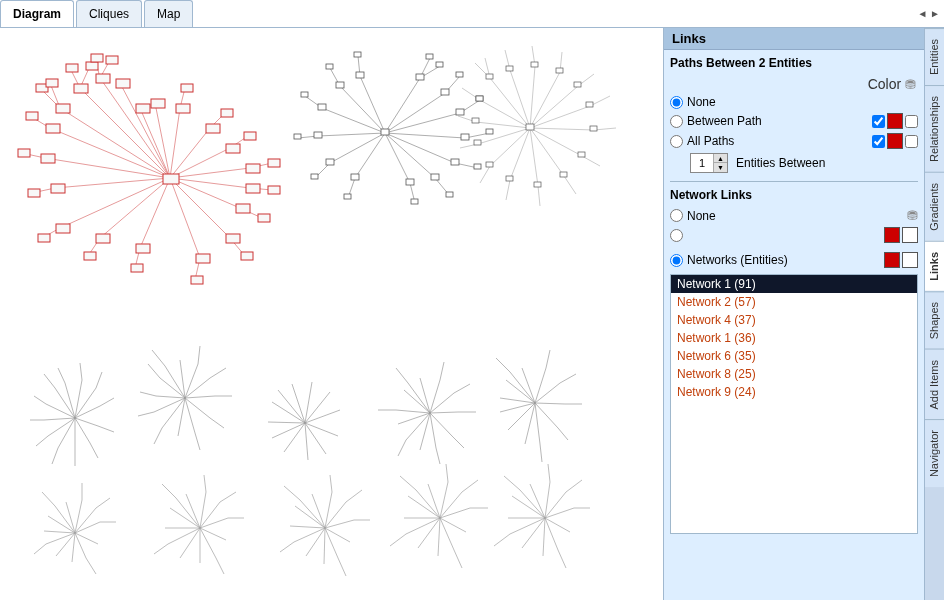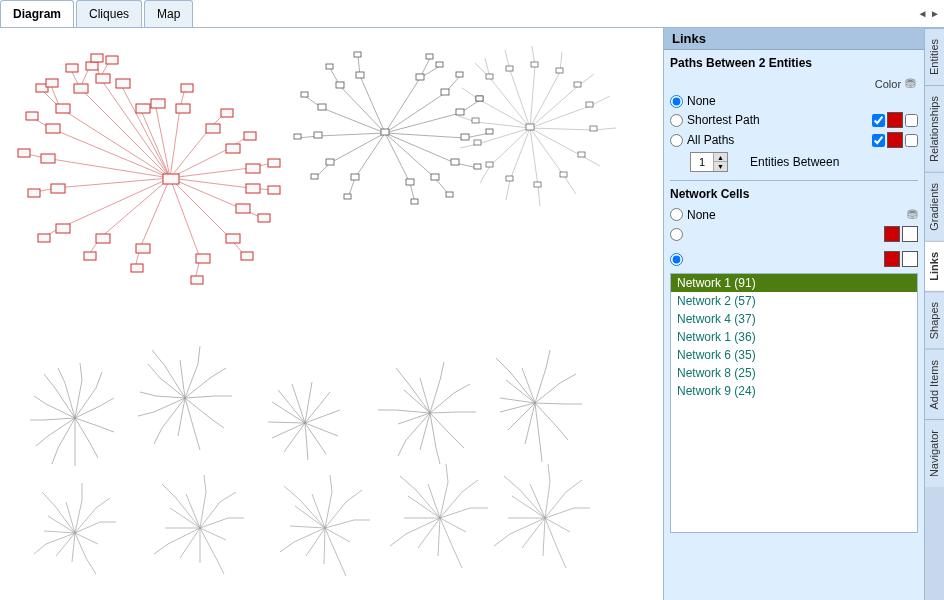--- a/index.html
+++ b/index.html
@@ -29,22 +29,22 @@
     .radio-label { flex: 1; font-size: 12px; }
     .color-check-group { display: flex; align-items: center; gap: 2px; margin-left: auto; }
     .color-swatch { width: 16px; height: 16px; border: 1px solid #555; cursor: pointer; }
     .color-swatch.red { background: #cc0000; }
 
     .entities-between-row { display: flex; align-items: center; gap: 4px; margin: 4px 0 8px 20px; }
 
     .divider { height: 1px; background: #a0b8cc; margin: 6px 0; }
 
     .network-list { background: white; border: 1px solid #a0b8cc; margin-top: 6px; height: 260px; overflow-y: auto; }
-    .network-item { padding: 2px 6px; font-size: 12px; color: #0f766e; cursor: pointer; }
-    .network-item.selected { background: #4d7c0f; color: white; }
+    .network-item { padding: 2px 6px; font-size: 12px; color: #c2410c; cursor: pointer; }
+    .network-item.selected { background: #0f172a; color: white; }
 
     
     .side-tabs { width: 20px; background: #c8d8ec; display: flex; flex-direction: column; border-left: 1px solid #a0b8d0; }
     .side-tab { writing-mode: vertical-rl; transform: rotate(180deg); padding: 10px 3px; font-size: 11px; cursor: pointer; color: #333; border-bottom: 1px solid #a0b8cc; white-space: nowrap; background: #d4e4f7; text-align: center; }
     .side-tab.active { background: #ffffff; font-weight: bold; }
 
     
     .spin-group { display: flex; align-items: center; border: 1px solid #888; background: white; height: 20px; }
     .spin-val { width: 22px; text-align: center; font-size: 11px; border: none; outline: none; background: white; }
     .spin-btns { display: flex; flex-direction: column; height: 100%; }
@@ -493,32 +493,32 @@
   </div>
 
   <div class="right-panel">
     <div class="right-panel-header">Links</div>
 
     <div class="links-panel">
 
       <div class="section-title">Paths Between 2 Entities</div>
 
       <div style="display:flex; align-items:center; justify-content:flex-end; margin-bottom:3px; padding-right:2px; gap:4px;">
-        <span style="font-size:11px; color:#333;padding-left:44px;">Color</span>
+        <span style="font-size:14px; color:#333;padding-left:44px;">Color</span>
         <span style="font-size:13px; color:#888; cursor:pointer;">⛃</span>
       </div>
 
       <div class="radio-row">
         <input type="radio" name="paths" checked="" style="">
         <span class="radio-label">None</span>
       </div>
 
       <div class="radio-row">
         <input type="radio" name="paths" style="">
-        <span class="radio-label">Shortest Path</span>
+        <span class="radio-label">Between Path</span>
         <div class="color-check-group">
           <input type="checkbox" checked="" style="width: 13px; height: 13px;">
           <div class="color-swatch red"></div>
           <input type="checkbox" style="width: 13px; height: 13px;">
         </div>
       </div>
 
       <div class="radio-row">
         <input type="radio" name="paths" style="">
         <span class="radio-label">All Paths</span>
@@ -530,26 +530,26 @@
       </div>
 
       <div class="entities-between-row">
         <div class="spin-group">
           <input class="spin-val" value="1" style="">
           <div class="spin-btns">
             <button class="spin-up">▲</button>
             <button class="spin-down">▼</button>
           </div>
         </div>
-        <span style="font-size:12px; margin-left:18px;">Entities Between</span>
+        <span style="font-size:12px; margin-left:4px;">Entities Between</span>
       </div>
 
       <div class="divider"></div>
 
-      <div class="section-title">Network Cells</div>
+      <div class="section-title">Network Links</div>
 
       <div class="radio-row" style="justify-content:space-between;">
         <div style="display:flex;align-items:center;gap:4px;">
           <input type="radio" name="network" style="">
           <span>None</span>
         </div>
         <span style="font-size:13px; color:#888; cursor:pointer;">⛃</span>
       </div>
 
       <div class="radio-row">
@@ -557,20 +557,21 @@
         <div class="color-check-group">
           <div class="color-swatch red"></div>
           <div style="width:16px;height:16px;border:1px solid #555;background:white;"></div>
         </div>
       </div>
 
       <div style="height:5px;"></div>
 
       <div class="radio-row">
         <input type="radio" name="network" checked="" style="">
+        <span class="radio-label">Networks (Entities)</span>
         <div class="color-check-group">
           <div class="color-swatch red"></div>
           <div style="width:16px;height:16px;border:1px solid #555;background:white;"></div>
         </div>
       </div>
 
 
       <div class="network-list">
 
       <div class="network-item selected">Network 1 (91)</div>

